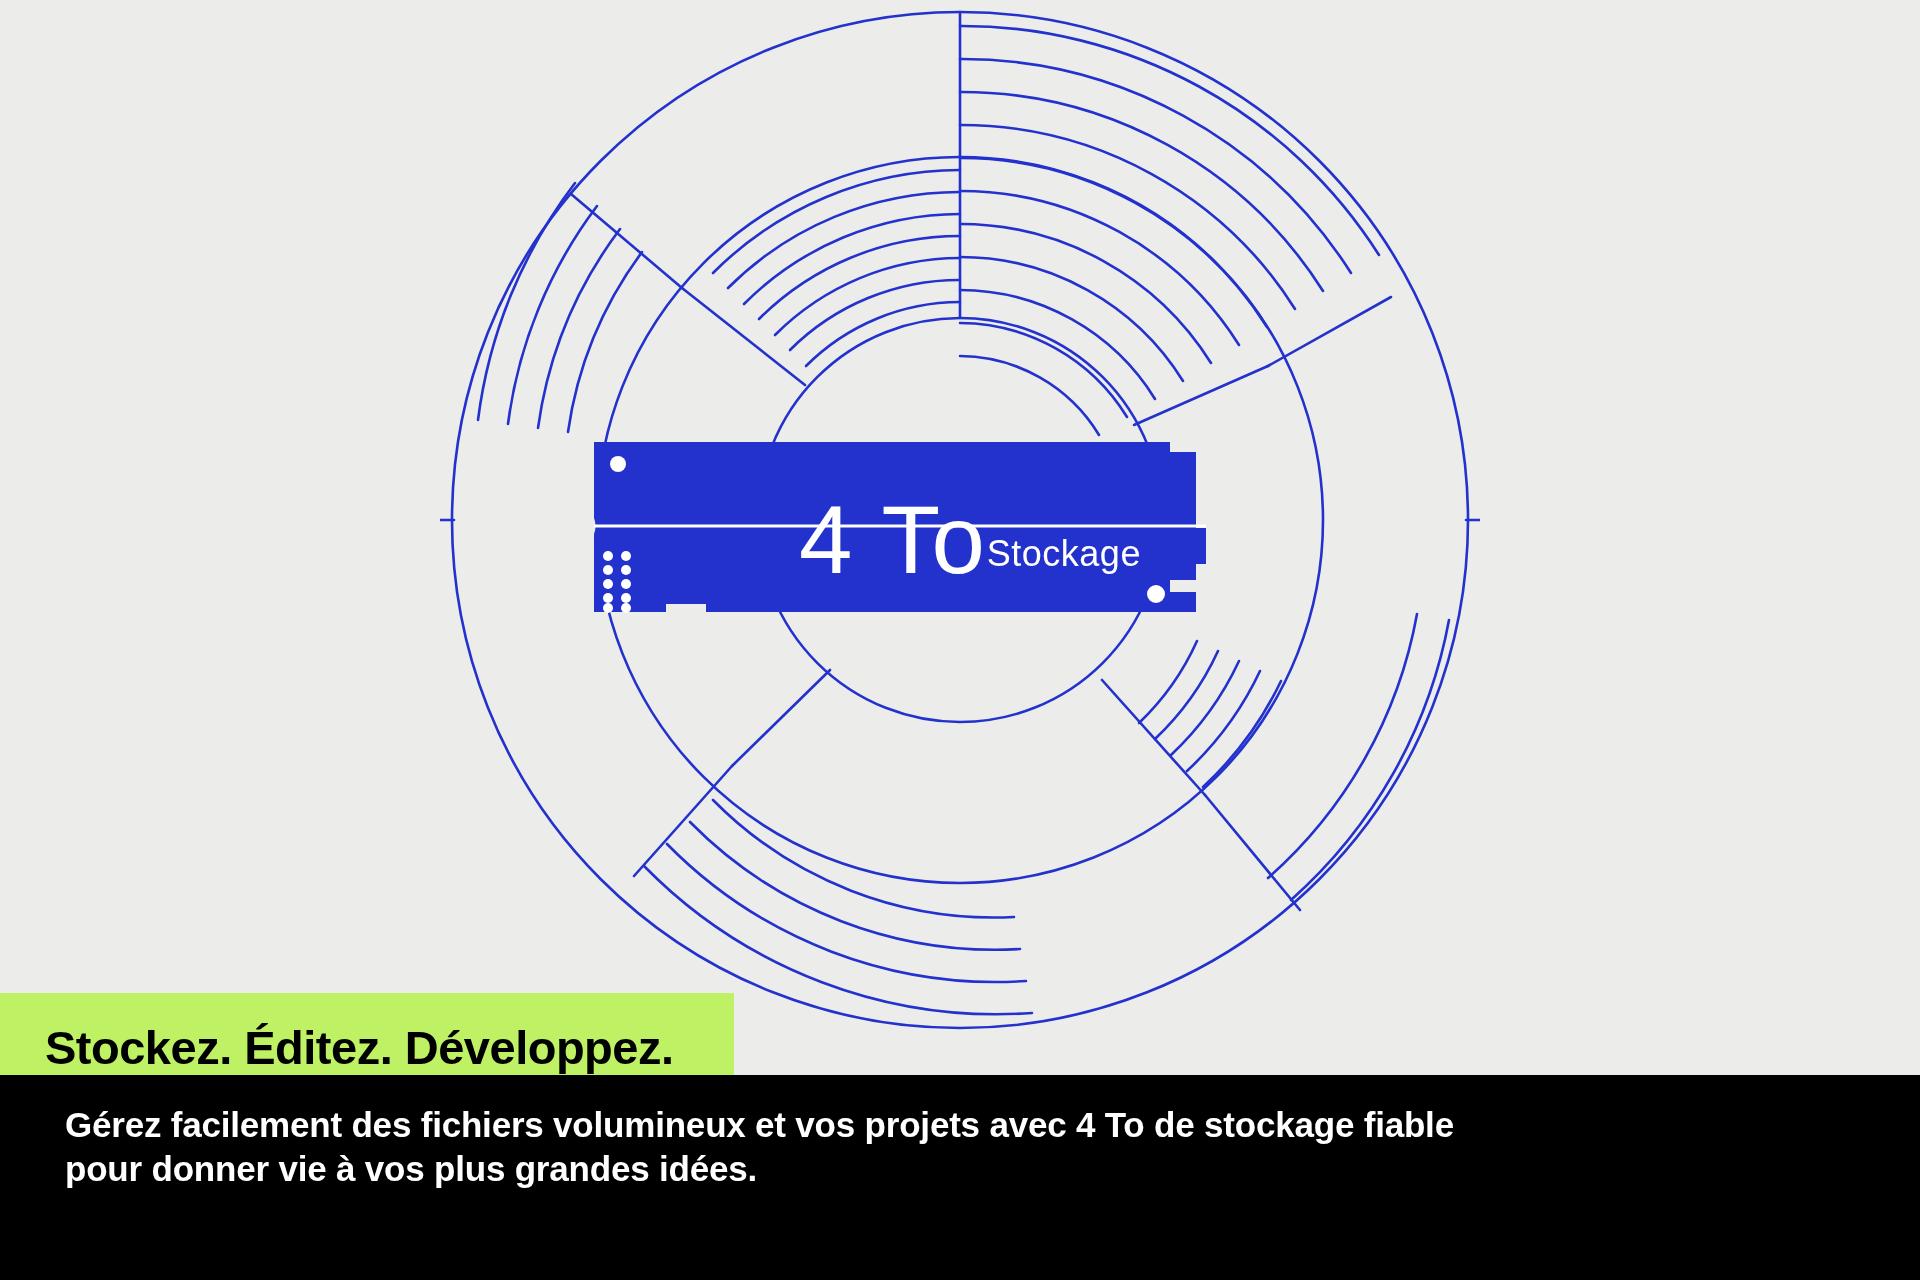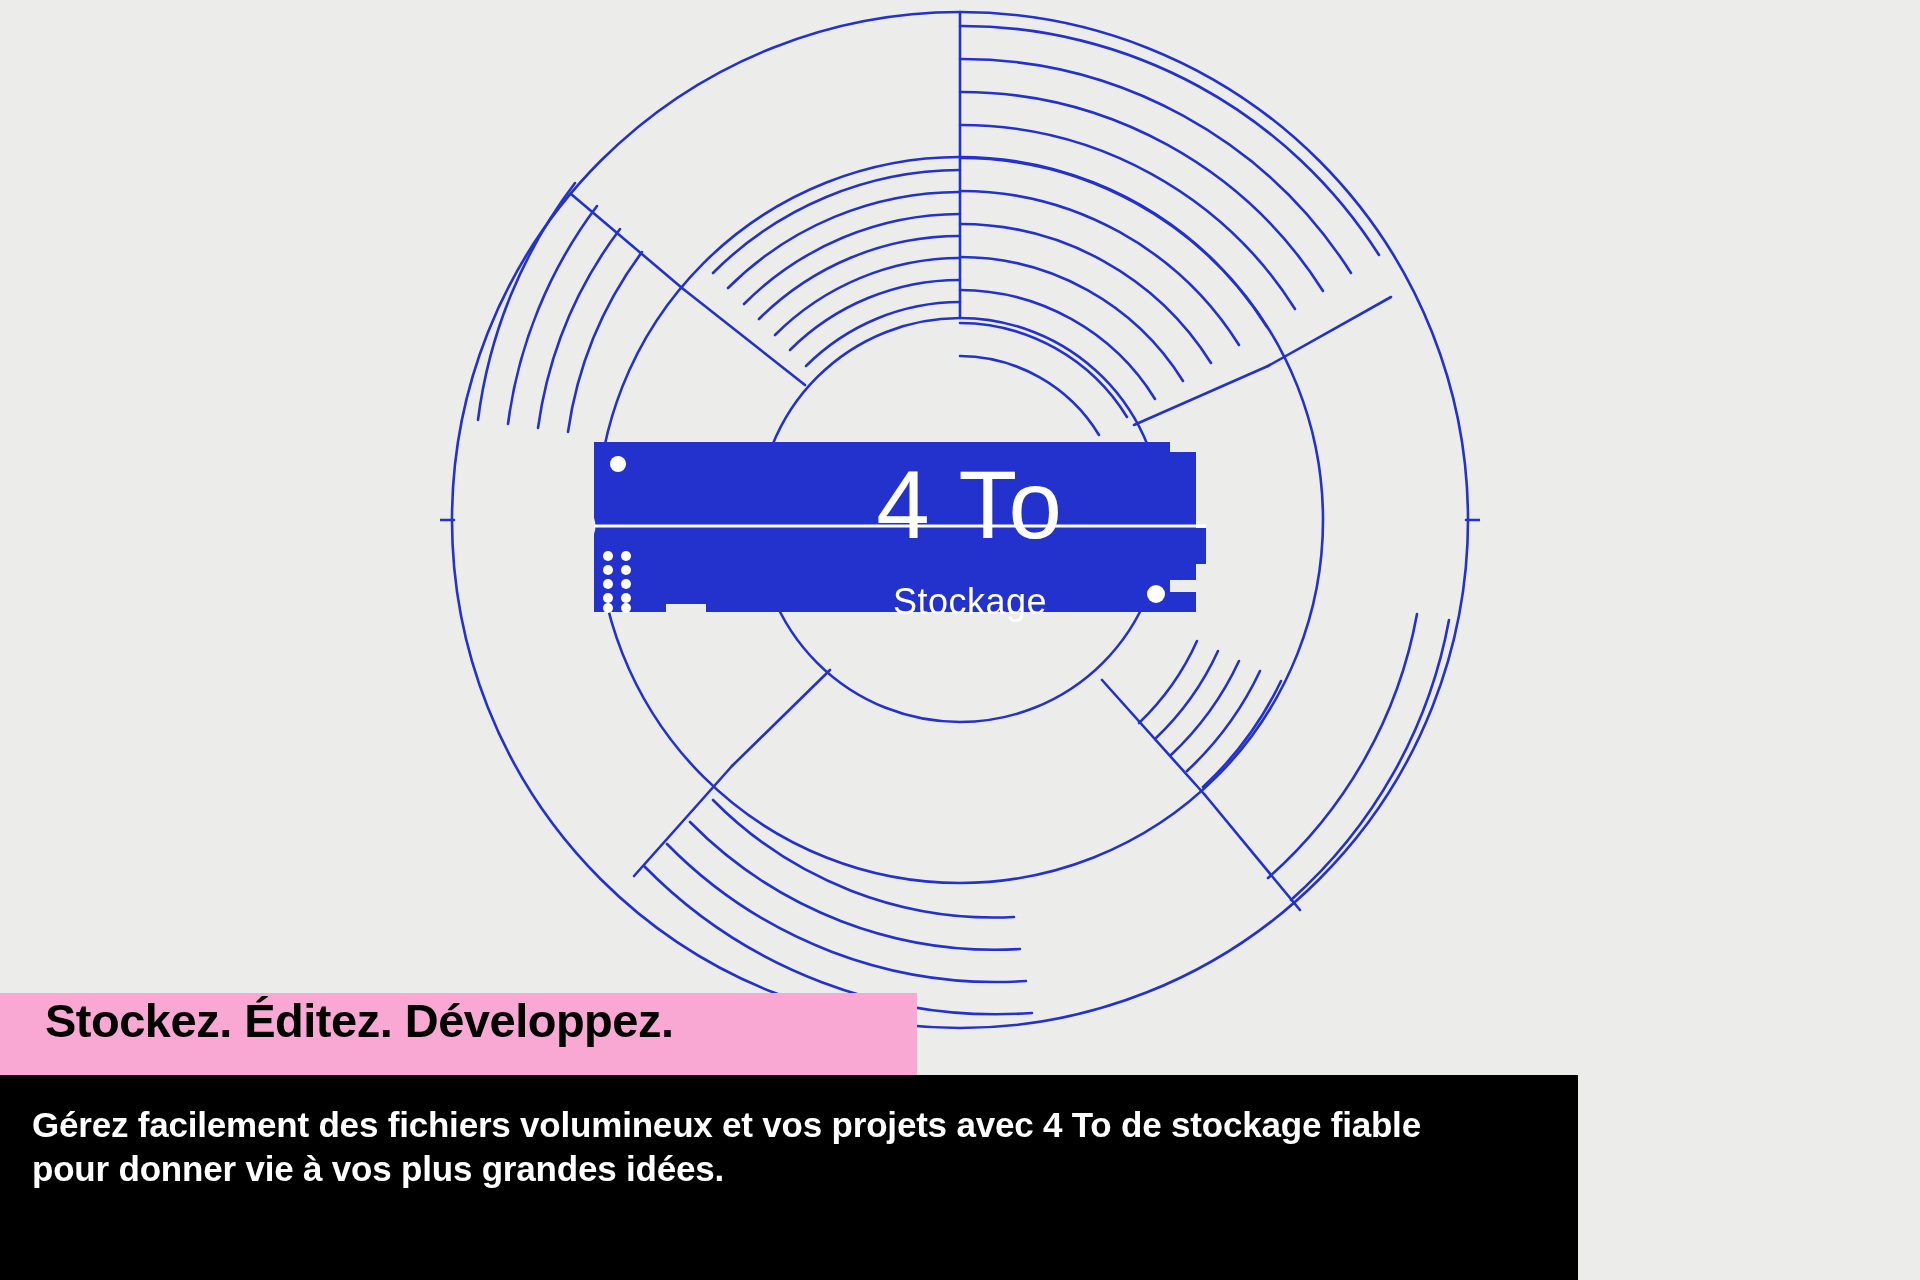--- a/index.html
+++ b/index.html
@@ -42,21 +42,20 @@
   #ssd svg { display: block; width: 100%; height: 100%; }
 
   
   #center-labels {
     position: absolute;
     left: 660px;
     top: 440px;
     width: 620px;
     height: 200px;
     display: flex;
-    flex-direction: column;
     align-items: center;
     justify-content: center;
     pointer-events: none;
   }
   #capacity-value {
     color: #ffffff;
     font-size: 96px;
     font-weight: 300;
     letter-spacing: 2px;
     line-height: 1;
@@ -69,47 +68,47 @@
     letter-spacing: 0.5px;
     margin-top: 28px;
     font-family: "Liberation Sans", sans-serif;
   }
 
   
   #headline-band {
     position: absolute;
     left: 0;
     top: 993px;
-    width: 917px;
+    width: 734px;
     height: 82px;
-    background: #f9a8d4;
+    background: #bef264;
     display: flex;
-    align-items: flex-start;
+    align-items: flex-end;
     box-sizing: border-box;
     padding-left: 45px;
   }
   #headline-text {
     color: #000000;
     font-size: 47px;
     font-weight: bold;
     letter-spacing: -0.5px;
     white-space: nowrap;
     font-family: "Liberation Sans", sans-serif;
   }
 
   
   #footer-band {
     position: absolute;
     left: 0;
     top: 1075px;
-    width: 1578px;
+    width: 1920px;
     height: 205px;
     background: #000000;
     box-sizing: border-box;
-    padding: 28px 45px 0 32px;
+    padding: 28px 45px 0 65px;
   }
   #footer-text {
     color: #ffffff;
     font-size: 35px;
     font-weight: bold;
     line-height: 1.26;
     letter-spacing: -0.2px;
     max-width: 1420px;
     font-family: "Liberation Sans", sans-serif;
   }

